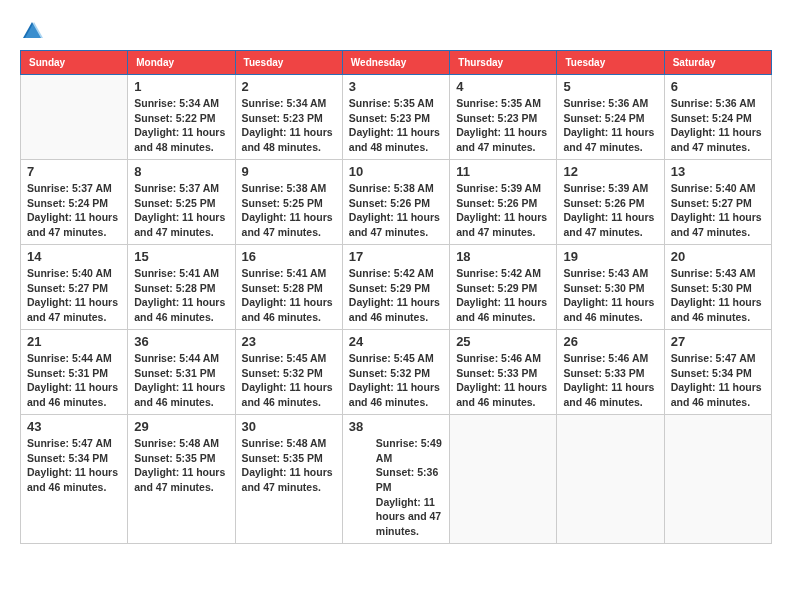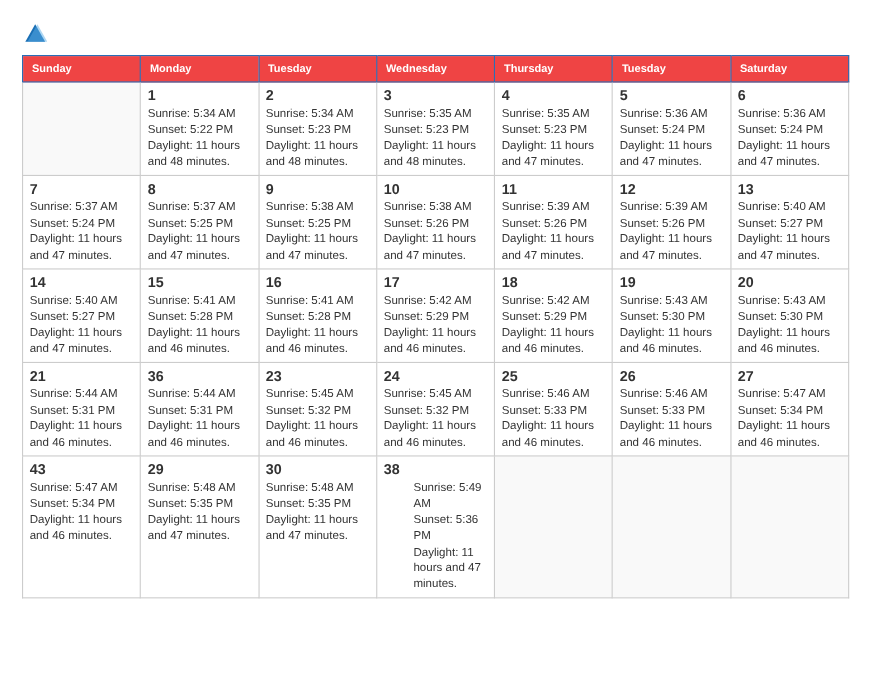--- a/index.html
+++ b/index.html
@@ -58,20 +58,21 @@
       font-size: 13px;
       font-weight: bold;
       color: #333;
       display: block;
       margin-bottom: 2px;
     }
     .day-info {
       color: #333;
       font-size: 10.5px;
       line-height: 1.4;
+      font-weight: bold;
     }
     tr.week-row td {
       height: 85px;
     }
     .empty-cell {
       background: #f9f9f9;
     }
   </style>
 </head>
 <body>

